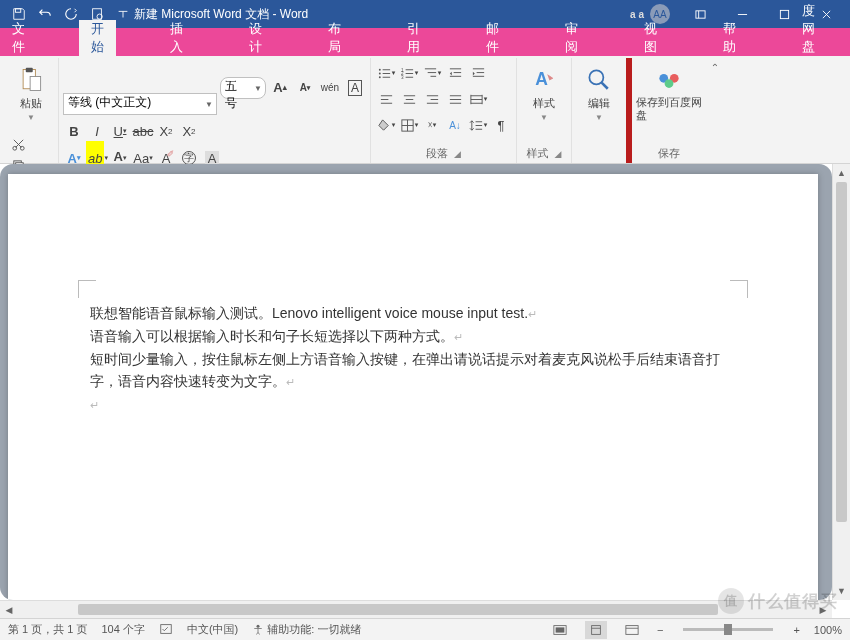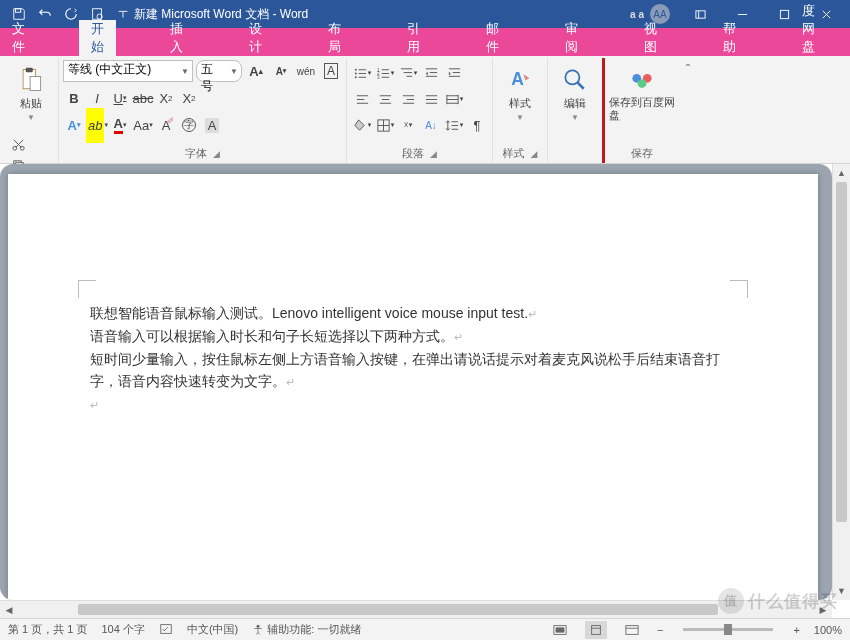--- a/index.html
+++ b/index.html
@@ -31,21 +31,21 @@
     .dlauncher { font-size: 9px; color: #888; cursor: pointer; }
     .bigbtn { display: flex; flex-direction: column; align-items: center; justify-content: center; width: 46px; height: 68px; cursor: pointer; font-size: 11px; color: #444; gap: 2px; }
     .bigbtn svg { width: 28px; height: 28px; }
     .clipboard-col { display: flex; }
     .clip-side { display: flex; flex-direction: column; gap: 2px; padding-top: 4px; }
     .smicon { width: 20px; height: 20px; display: flex; align-items: center; justify-content: center; cursor: pointer; }
     .smicon svg { width: 15px; height: 15px; }
     
     .font-row1 { display: flex; align-items: center; gap: 3px; }
     .font-select { height: 22px; border: 1px solid #c0c0c0; background: #fff; font-size: 12px; padding: 0 18px 0 4px; position: relative; }
-    .font-name { width: 130px; }
+    .font-name { width: 154px; margin-top: 33px; }
     .font-size { width: 46px; border-radius: 8px; }
     .dd-arrow { position: absolute; right: 3px; top: 50%; transform: translateY(-50%); font-size: 8px; color: #666; }
     .ficon { width: 22px; height: 22px; display: flex; align-items: center; justify-content: center; cursor: pointer; border: 1px solid transparent; font-size: 13px; color: #444; }
     .ficon svg { width: 15px; height: 15px; }
     .font-row2, .font-row3 { display: flex; align-items: center; gap: 1px; margin-top: 3px; }
     .aboxed { border: 1px solid #555; padding: 0 2px; font-size: 12px; }
     
     .para-row { display: flex; align-items: center; gap: 1px; margin-top: 2px; }
     
     .collapse-caret { width: 18px; align-self: flex-start; padding-top: 4px; text-align: center; color: #666; cursor: pointer; font-size: 10px; }
@@ -407,21 +407,21 @@
         <span>样式</span>
         <span style="font-size:8px;color:#888">▼</span>
       </div>
     </div>
     <div class="rgroup-label">
         <span>样式</span>
         <span class="dlauncher">◢</span>
       </div>
   </div>
 
-  <div class="rgroup" style="border-right:3px solid #b91c1c">
+  <div class="rgroup" style="border-right:6px solid #b91c1c">
     <div class="rgroup-body">
       <div class="bigbtn">
         <svg viewBox="0 0 32 32">
             <circle cx="13" cy="13" r="8" fill="none" stroke="#3a72b5" stroke-width="2"></circle>
             <line x1="19" y1="19" x2="26" y2="26" stroke="#3a72b5" stroke-width="3"></line>
           </svg>
         <span>编辑</span>
         <span style="font-size:8px;color:#888">▼</span>
       </div>
     </div>

